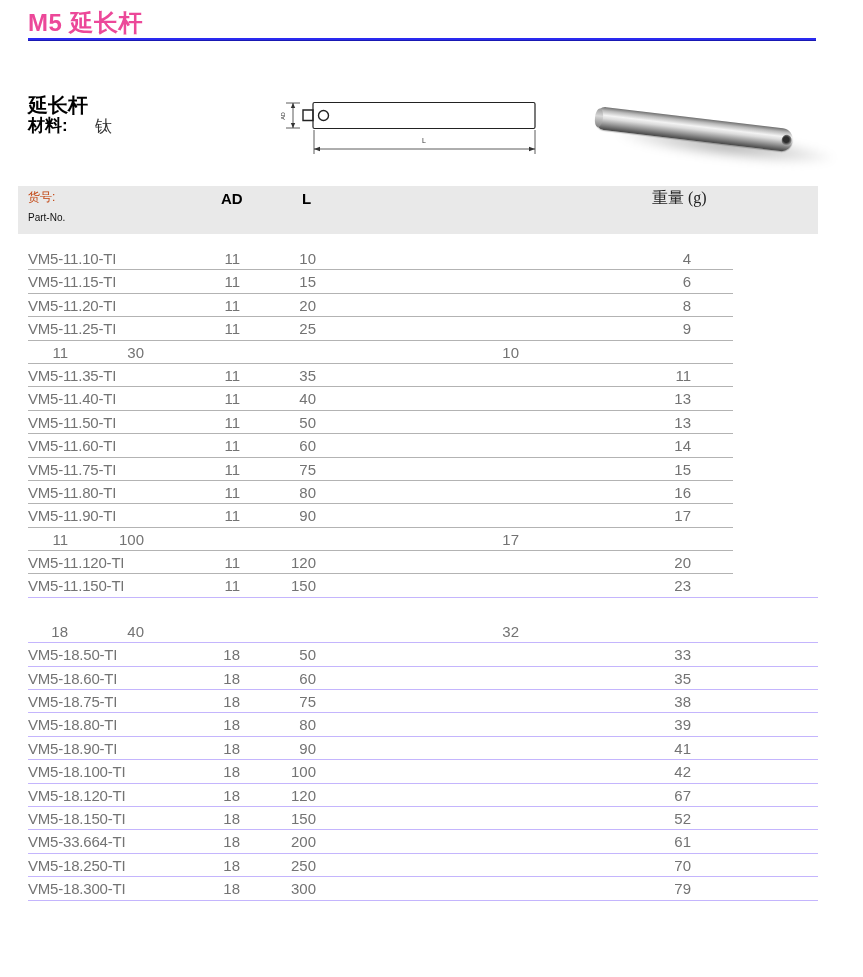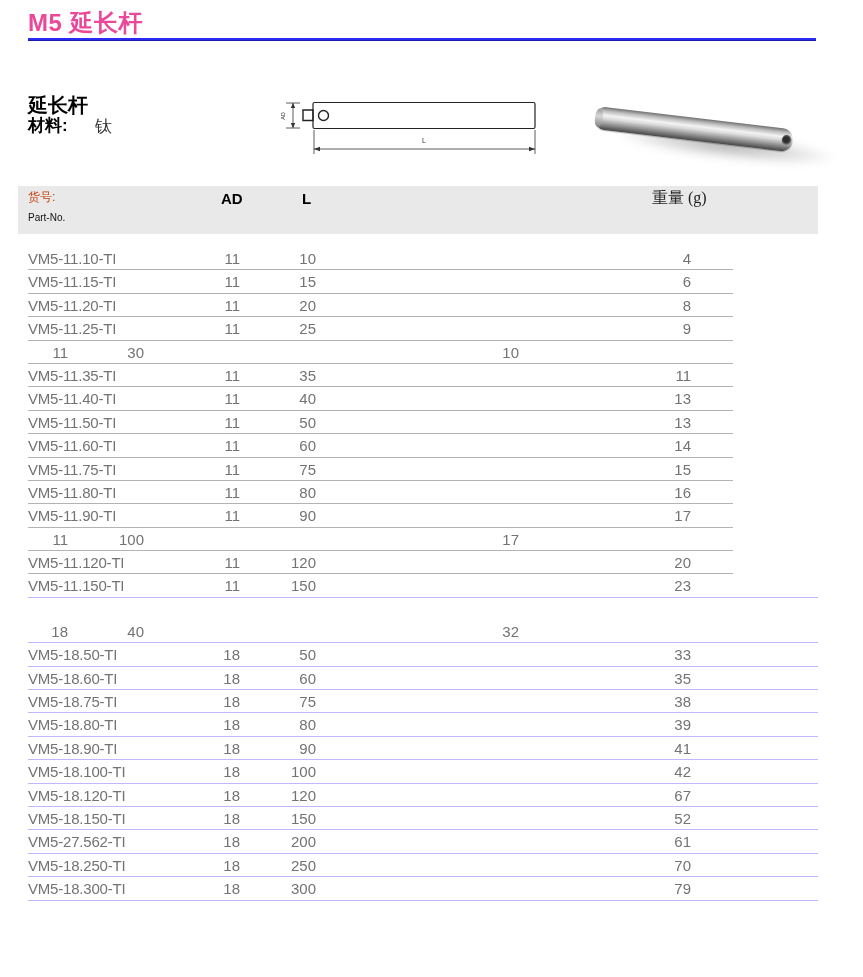--- a/index.html
+++ b/index.html
@@ -261,21 +261,21 @@
         <div class="c-l">120</div>
         <div class="c-weight">67</div>
       </div>
       <div class="trow long">
         <div class="c-part">VM5-18.150-TI</div>
         <div class="c-ad">18</div>
         <div class="c-l">150</div>
         <div class="c-weight">52</div>
       </div>
       <div class="trow long">
-        <div class="c-part">VM5-27.562-TI</div>
+        <div class="c-part">VM5-33.664-TI</div>
         <div class="c-ad">18</div>
         <div class="c-l">200</div>
         <div class="c-weight">61</div>
       </div>
       <div class="trow long">
         <div class="c-part">VM5-18.250-TI</div>
         <div class="c-ad">18</div>
         <div class="c-l">250</div>
         <div class="c-weight">70</div>
       </div>

